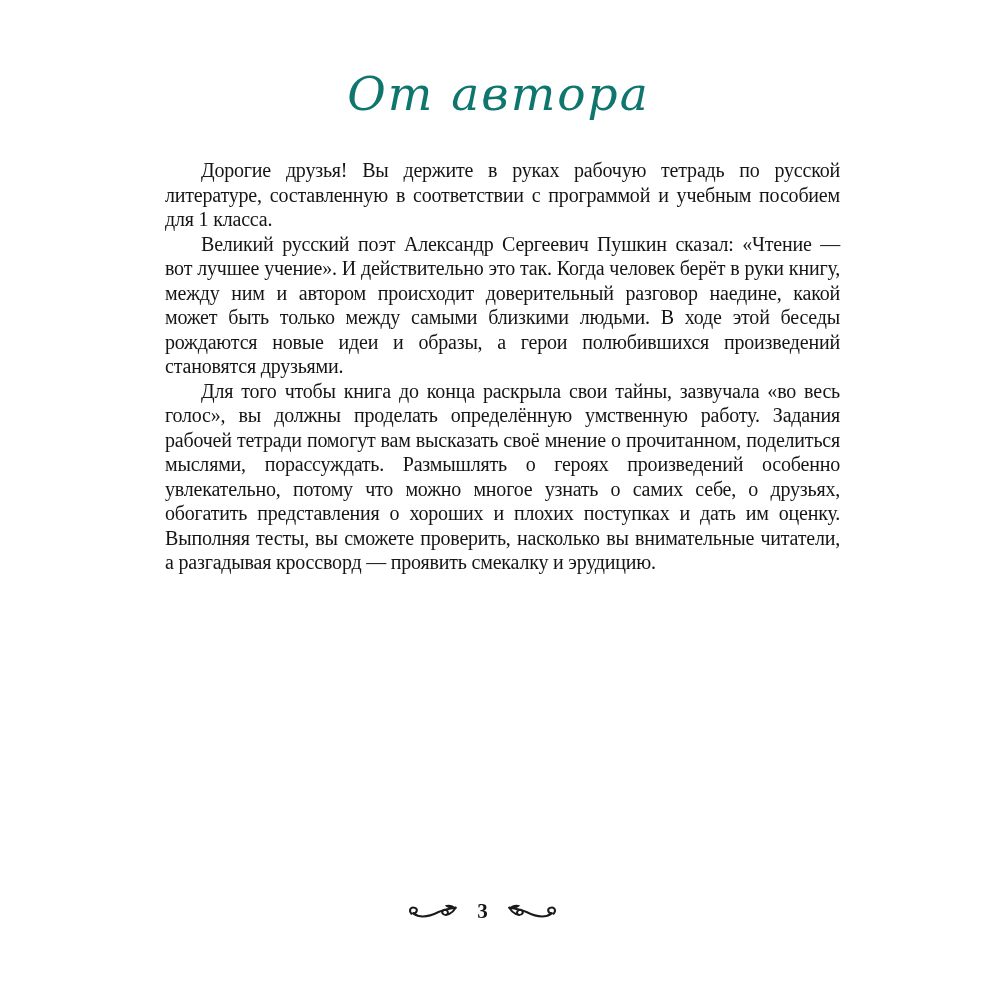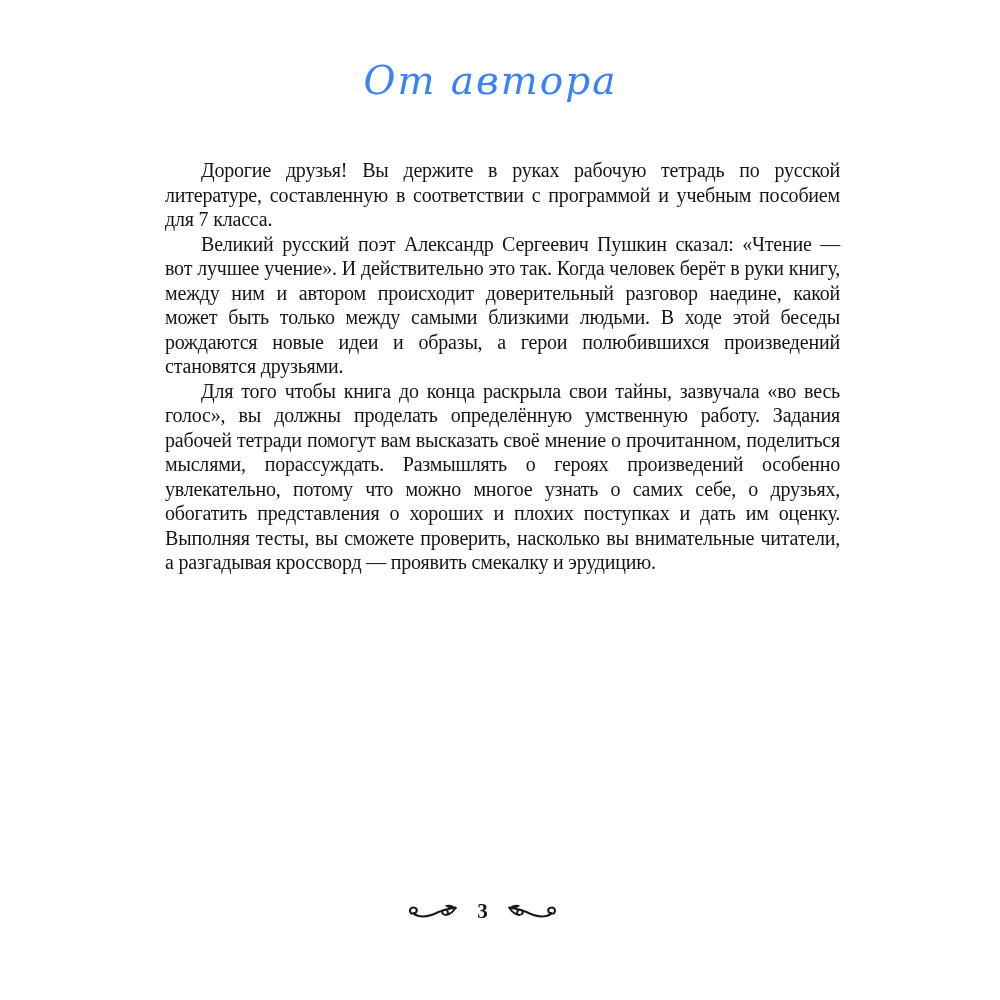--- a/index.html
+++ b/index.html
@@ -14,28 +14,28 @@
     background: #ffffff;
     color: #151515;
     font-family: "Liberation Serif", serif;
     overflow: hidden;
   }
   .title {
     position: absolute;
     top: 50px;
     left: 145px;
     width: 675px;
-    margin: 8px;
+    margin: 16px;
     text-align: center;
     font-family: "DejaVu Serif", serif;
     font-style: italic;
     font-weight: 400;
-    font-size: 39px;
+    font-size: 47px;
     letter-spacing: 2px;
-    color: #3b82f6;
+    color: #0f766e;
   }
   .body-text {
     position: absolute;
     top: 158px;
     left: 165px;
     width: 675px;
     font-size: 20px;
     line-height: 24.5px;
     letter-spacing: -0.2px;
     text-align: justify;
@@ -77,21 +77,21 @@
   }
 </style>
 </head>
 <body>
 
 <div class="page">
 
   <h1 class="title">От автора</h1>
 
   <div class="body-text">
-    <p>Дорогие друзья! Вы держите в руках рабочую тетрадь по русской литературе, составленную в соответствии с программой и учебным пособием для 7 класса.</p>
+    <p>Дорогие друзья! Вы держите в руках рабочую тетрадь по русской литературе, составленную в соответствии с программой и учебным пособием для 1 класса.</p>
     <p>Великий русский поэт Александр Сергеевич Пушкин сказал: «Чтение — вот лучшее учение». И действительно это так. Когда человек берёт в руки книгу, между ним и автором происходит доверительный разговор наедине, какой может быть только между самыми близкими людьми. В ходе этой беседы рождаются новые идеи и образы, а герои полюбившихся произведений становятся друзьями.</p>
     <p>Для того чтобы книга до конца раскрыла свои тайны, зазвучала «во весь голос», вы должны проделать определённую умственную работу. Задания рабочей тетради помогут вам высказать своё мнение о прочитанном, поделиться мыслями, порассуждать. Размышлять о героях произведений особенно увлекательно, потому что можно многое узнать о самих себе, о друзьях, обогатить представления о хороших и плохих поступках и дать им оценку. Выполняя тесты, вы сможете проверить, насколько вы внимательные читатели, а разгадывая кроссворд — проявить смекалку и эрудицию.</p>
   </div>
 
   <div class="footer">
     <span class="ornament left">
       <svg width="56" height="24" viewBox="0 0 62 26" xmlns="http://www.w3.org/2000/svg" aria-hidden="true">
         <g fill="none" stroke="#1a1a1a" stroke-width="2.2" stroke-linecap="round">
           <path d="M6,15 C2.5,11 5.5,6.5 10,8.5 C13.5,10 12,14.5 8,14.5"></path>
           <path d="M8,14.5 C16,20.5 27,17.5 36,13 C43,9.8 50,8.8 55,8.2"></path>

